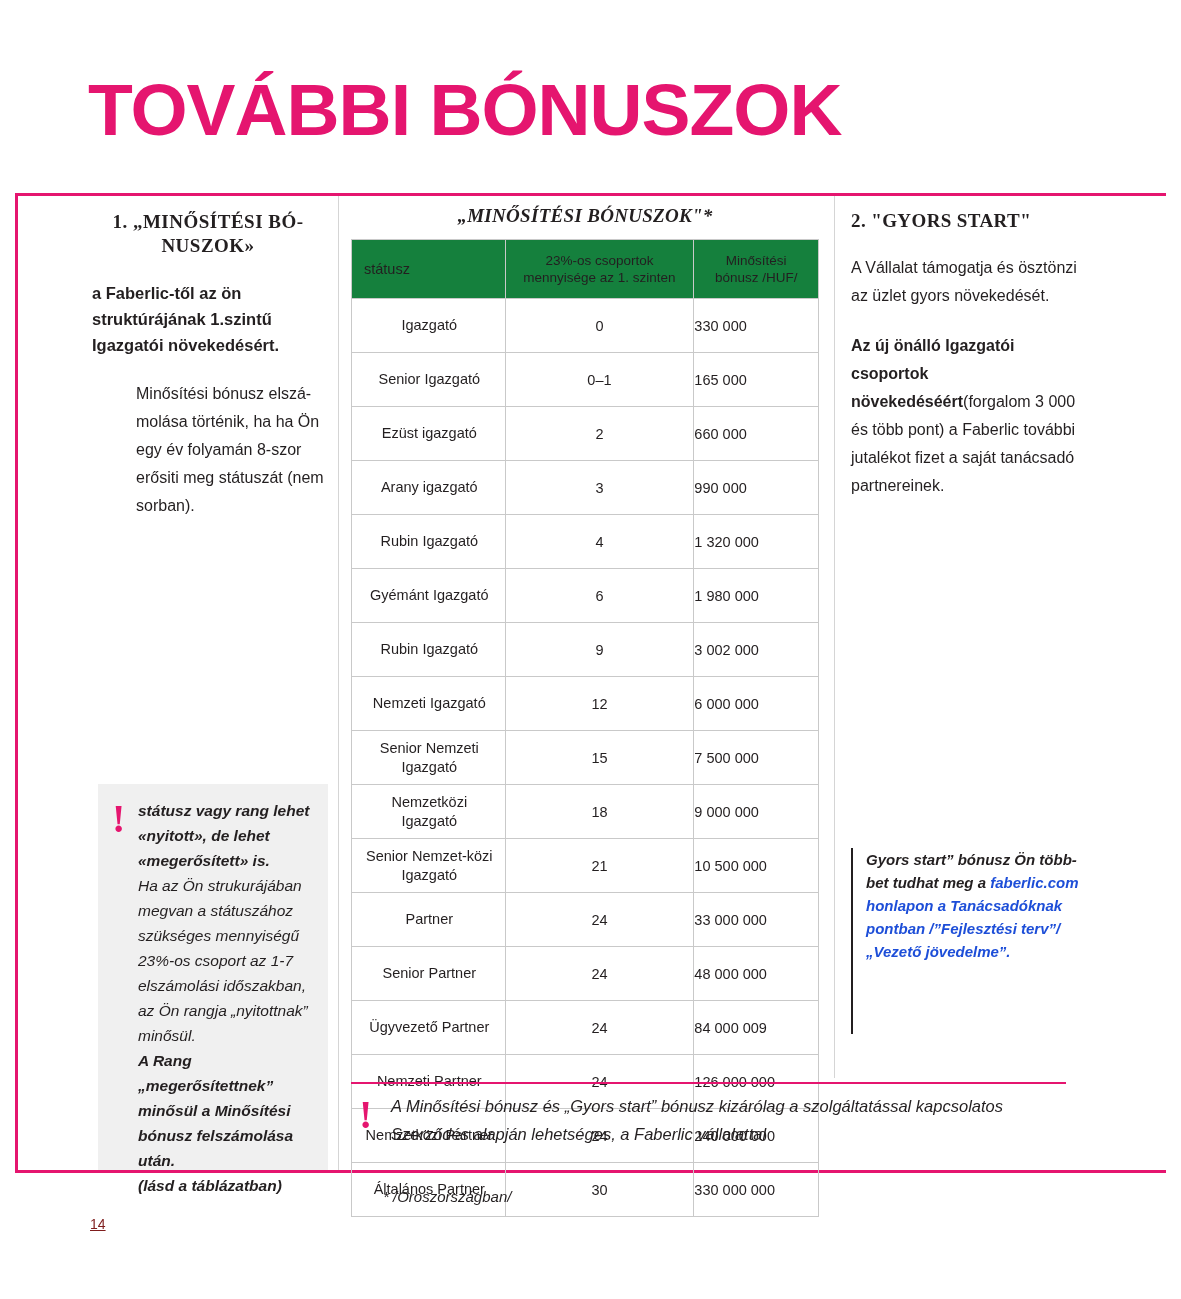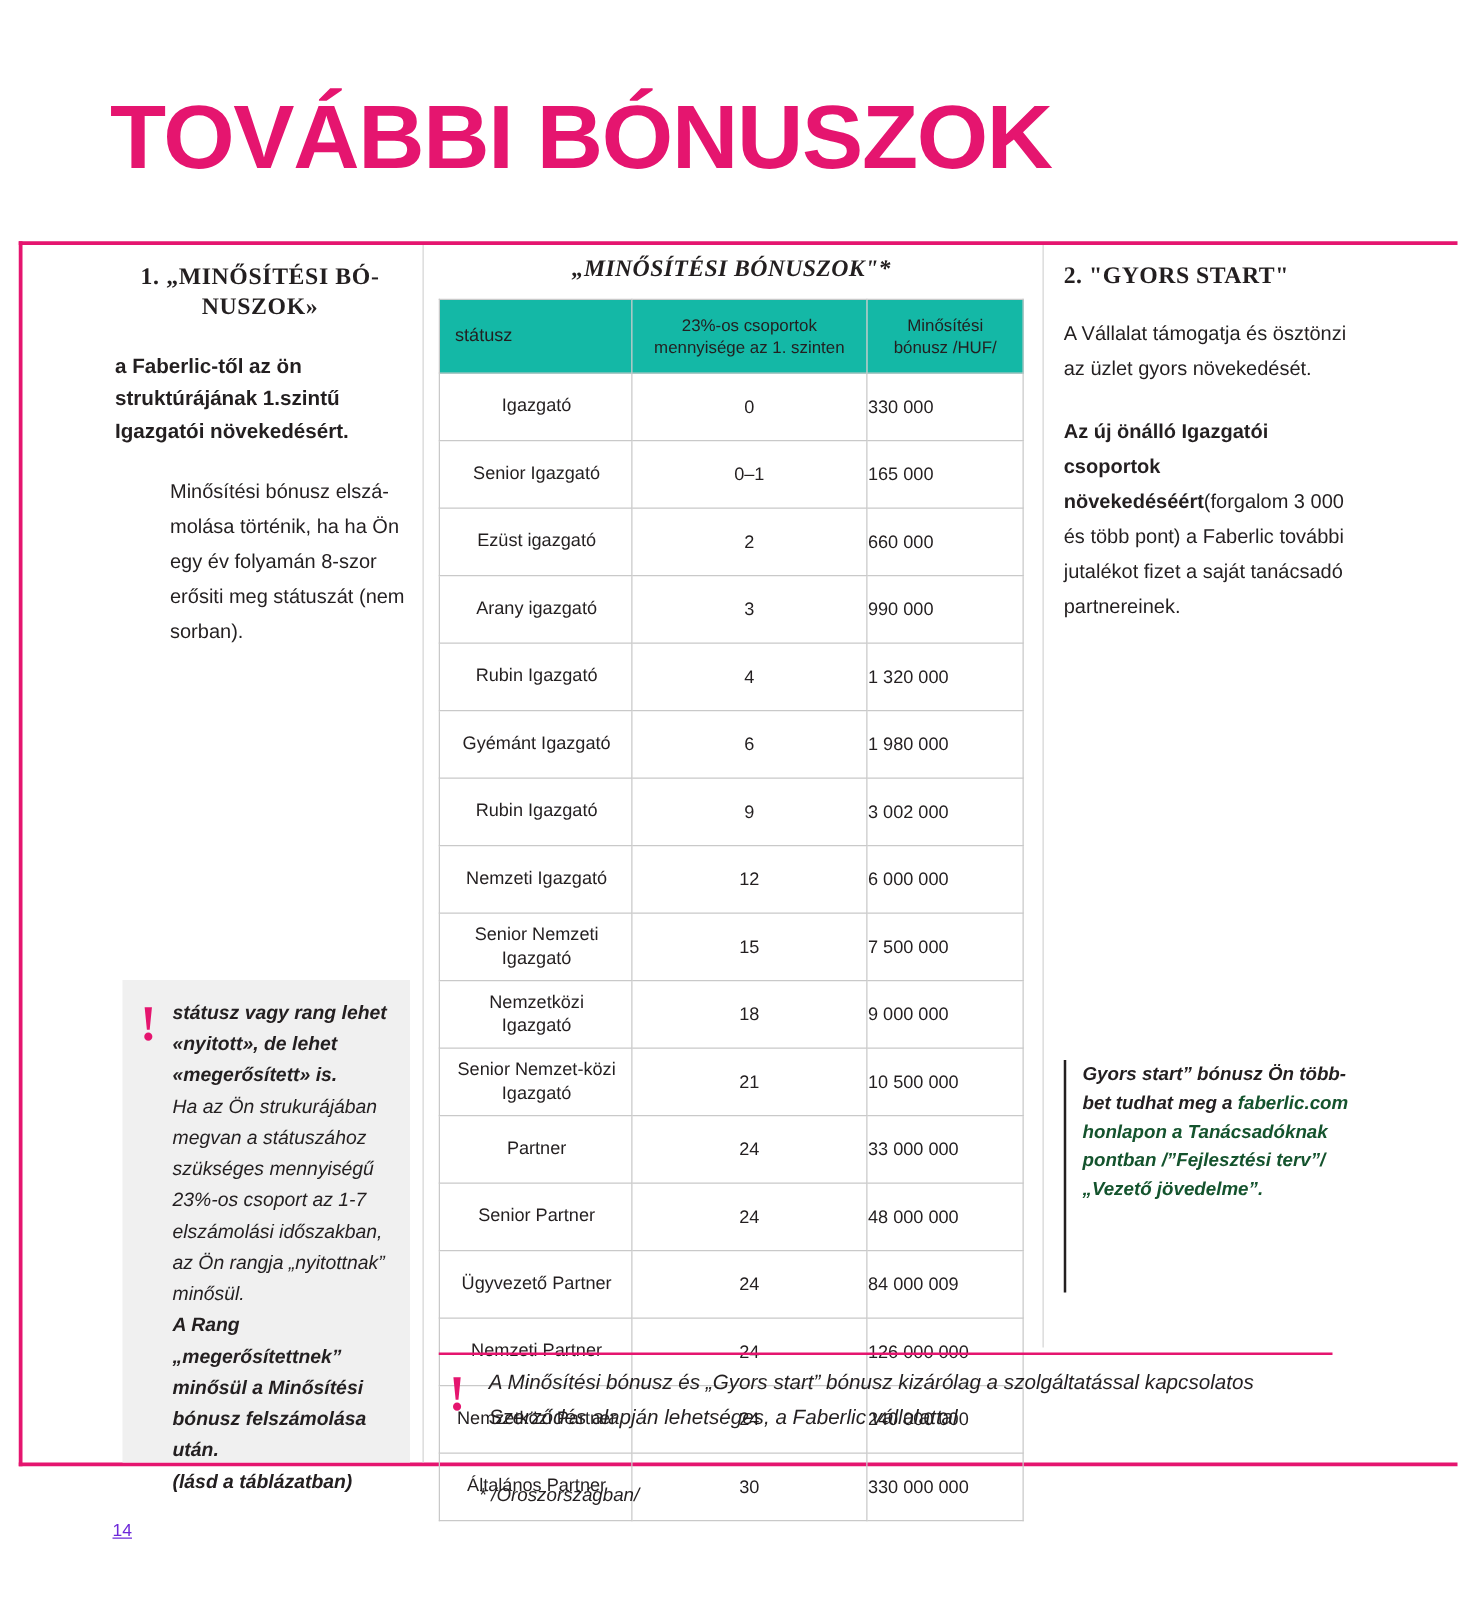--- a/index.html
+++ b/index.html
@@ -71,21 +71,21 @@
   .tbl-title{
     text-align:center;
     font-family:"Liberation Serif", serif;
     font-style:italic;font-weight:bold;
     font-size:19px;letter-spacing:.3px;
     padding-bottom:12px;
   }
   table{border-collapse:collapse;width:468px;font-size:14.5px;}
   table td, table th{border:1px solid #c9c9c9;padding:0;}
   thead th{
-    background:#14b8a6;
+    background:#15803d;
     font-weight:normal;
     font-size:13.5px;
     line-height:17px;
     padding:12px 10px;
     text-align:center;
     color:#231f20;
   }
   thead th.first{text-align:left;padding-left:12px;font-size:14.5px;}
   tbody td{height:41px;}
   td.st{text-align:center;padding:6px 10px 6px 12px;line-height:19px;font-size:14.5px;}
@@ -98,34 +98,34 @@
     font-family:"Liberation Serif", serif;
     font-weight:bold;font-size:19px;letter-spacing:.4px;
   }
   .c3-body{margin-top:22px;font-size:16px;line-height:28px;}
   .c3-body b{font-weight:bold;}
 
   .c3-note{
     position:absolute;left:866px;top:848px;width:218px;
     font-size:15px;line-height:23px;font-style:italic;font-weight:bold;
   }
-  .c3-note .pink{color:#14532d;font-weight:bold;font-style:italic;}
+  .c3-note .pink{color:#1d4ed8;font-weight:bold;font-style:italic;}
   .c3-note-rule{position:absolute;left:851px;top:848px;width:2px;height:186px;background:#231f20;}
 
   
   .bottom-rule{position:absolute;left:351px;top:1082px;width:715px;height:2px;background:#e5156f;}
   .bnote{position:absolute;left:351px;top:1092px;width:715px;padding-left:40px;box-sizing:border-box;}
   .bnote .bang{
     position:absolute;left:8px;top:6px;color:#e5156f;font-weight:bold;
     font-size:40px;line-height:34px;font-family:"Liberation Serif", serif;
   }
   .bnote p{margin:0;font-style:italic;font-size:16.5px;line-height:28px;}
 
   .footnote{position:absolute;left:383px;top:1188px;font-style:italic;font-size:15px;}
-  .pagenum{position:absolute;left:90px;top:1216px;font-size:14px;color:#6d28d9;text-decoration:underline;}
+  .pagenum{position:absolute;left:90px;top:1216px;font-size:14px;color:#7f1d1d;text-decoration:underline;}
 </style>
 </head>
 <body>
 
 <div class="page">
 
   <div class="title">TOVÁBBI BÓNUSZOK</div>
 
   <div class="rule-top"></div>
   <div class="left-edge"></div>

